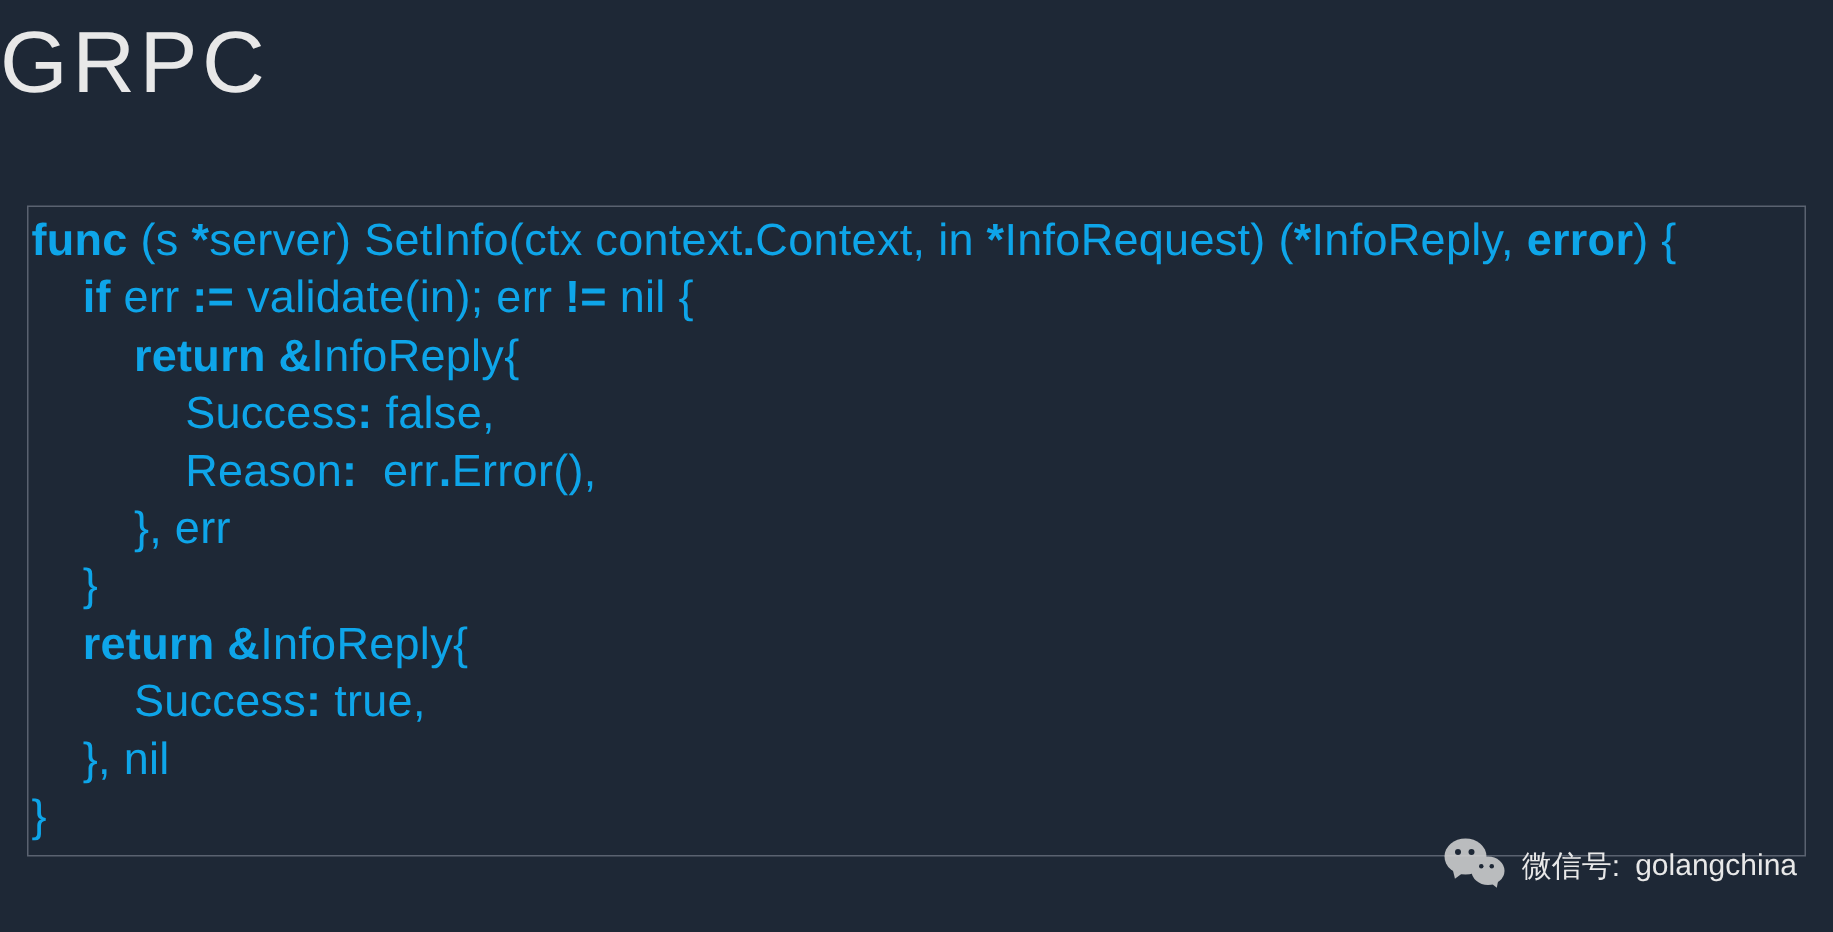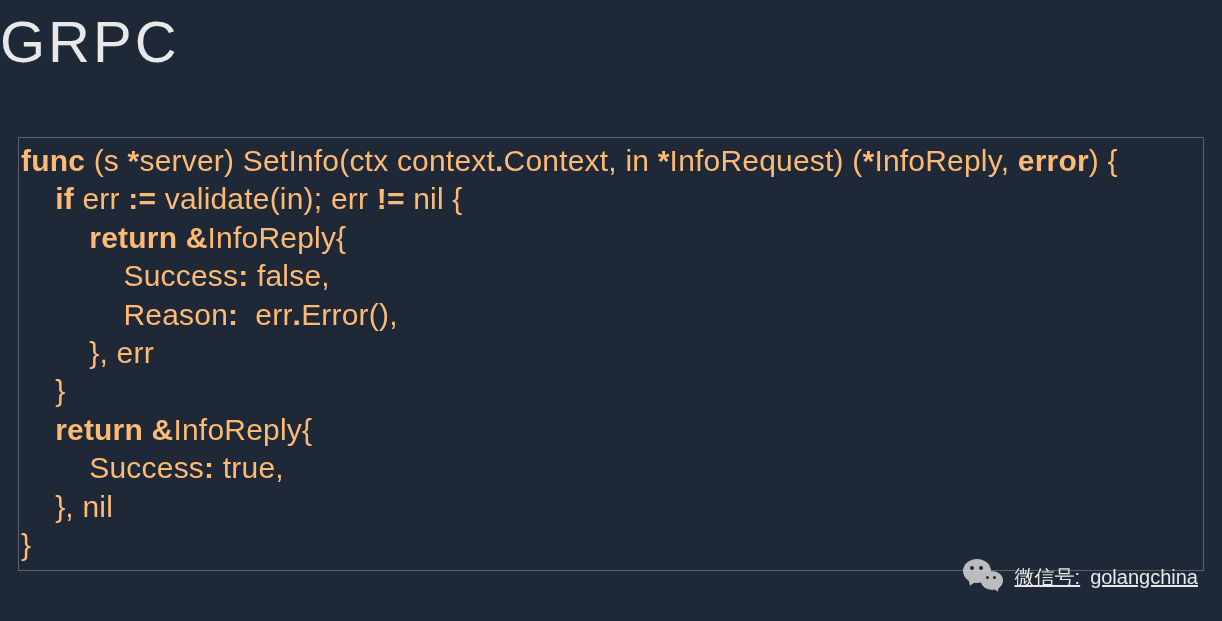--- a/index.html
+++ b/index.html
@@ -23,41 +23,40 @@
       letter-spacing: 3px;
       padding-top: 8px;
       color: #e8e8e8;
     }
     .code-block {
       margin: 62px 18px 0 18px;
       border: 1px solid #5a6270;
       padding: 4px 6px 6px 2px;
       font-size: 30px;
       line-height: 1.28;
-      color: #fdba74;
+      color: #0ea5e9;
       font-family: "Helvetica Neue", Arial, sans-serif;
       letter-spacing: 0.2px;
     }
     .code-block pre {
       font-family: inherit;
       white-space: pre;
     }
     .b {
       font-weight: 700;
     }
     .watermark {
       position: absolute;
       bottom: 26px;
       right: 24px;
       display: flex;
       align-items: center;
       gap: 10px;
       color: #e8e8e8;
       font-size: 20px;
-      text-decoration: underline;
     }
     .wechat-icon {
       width: 42px;
       height: 36px;
       position: relative;
       opacity: 0.85;
     }
     .wechat-icon .bubble-big {
       position: absolute;
       width: 28px;

